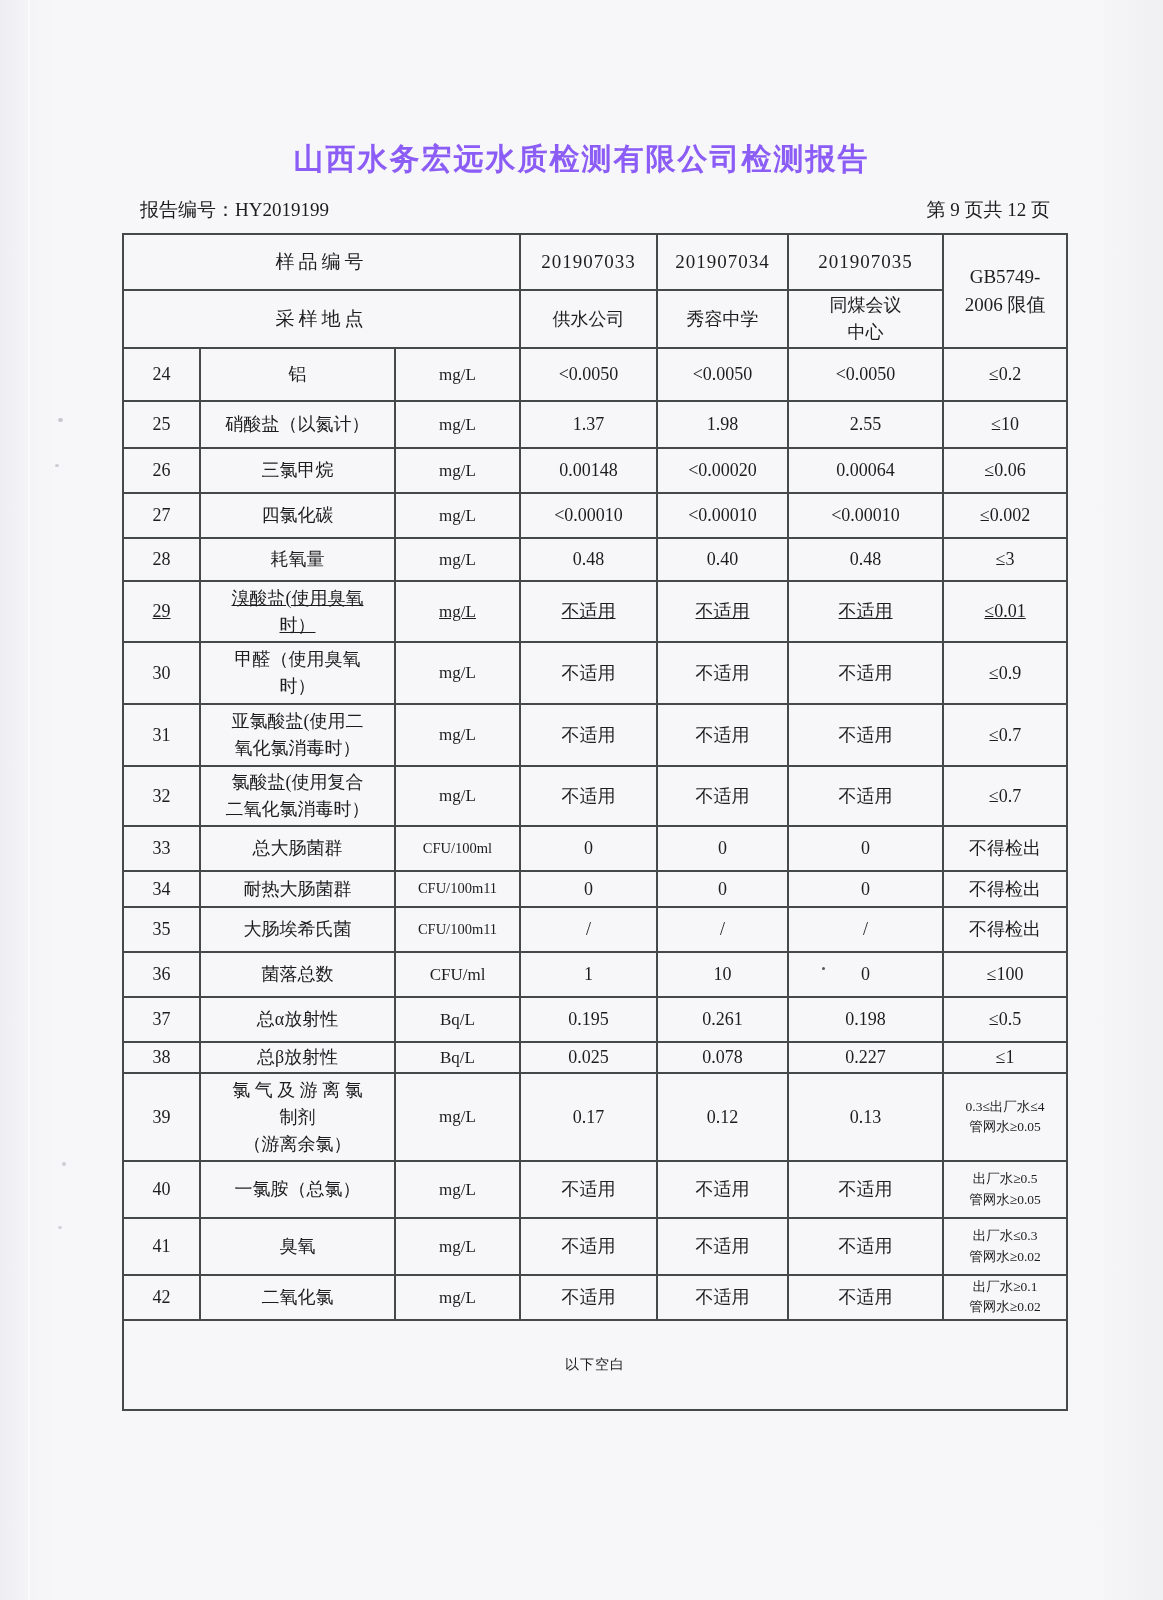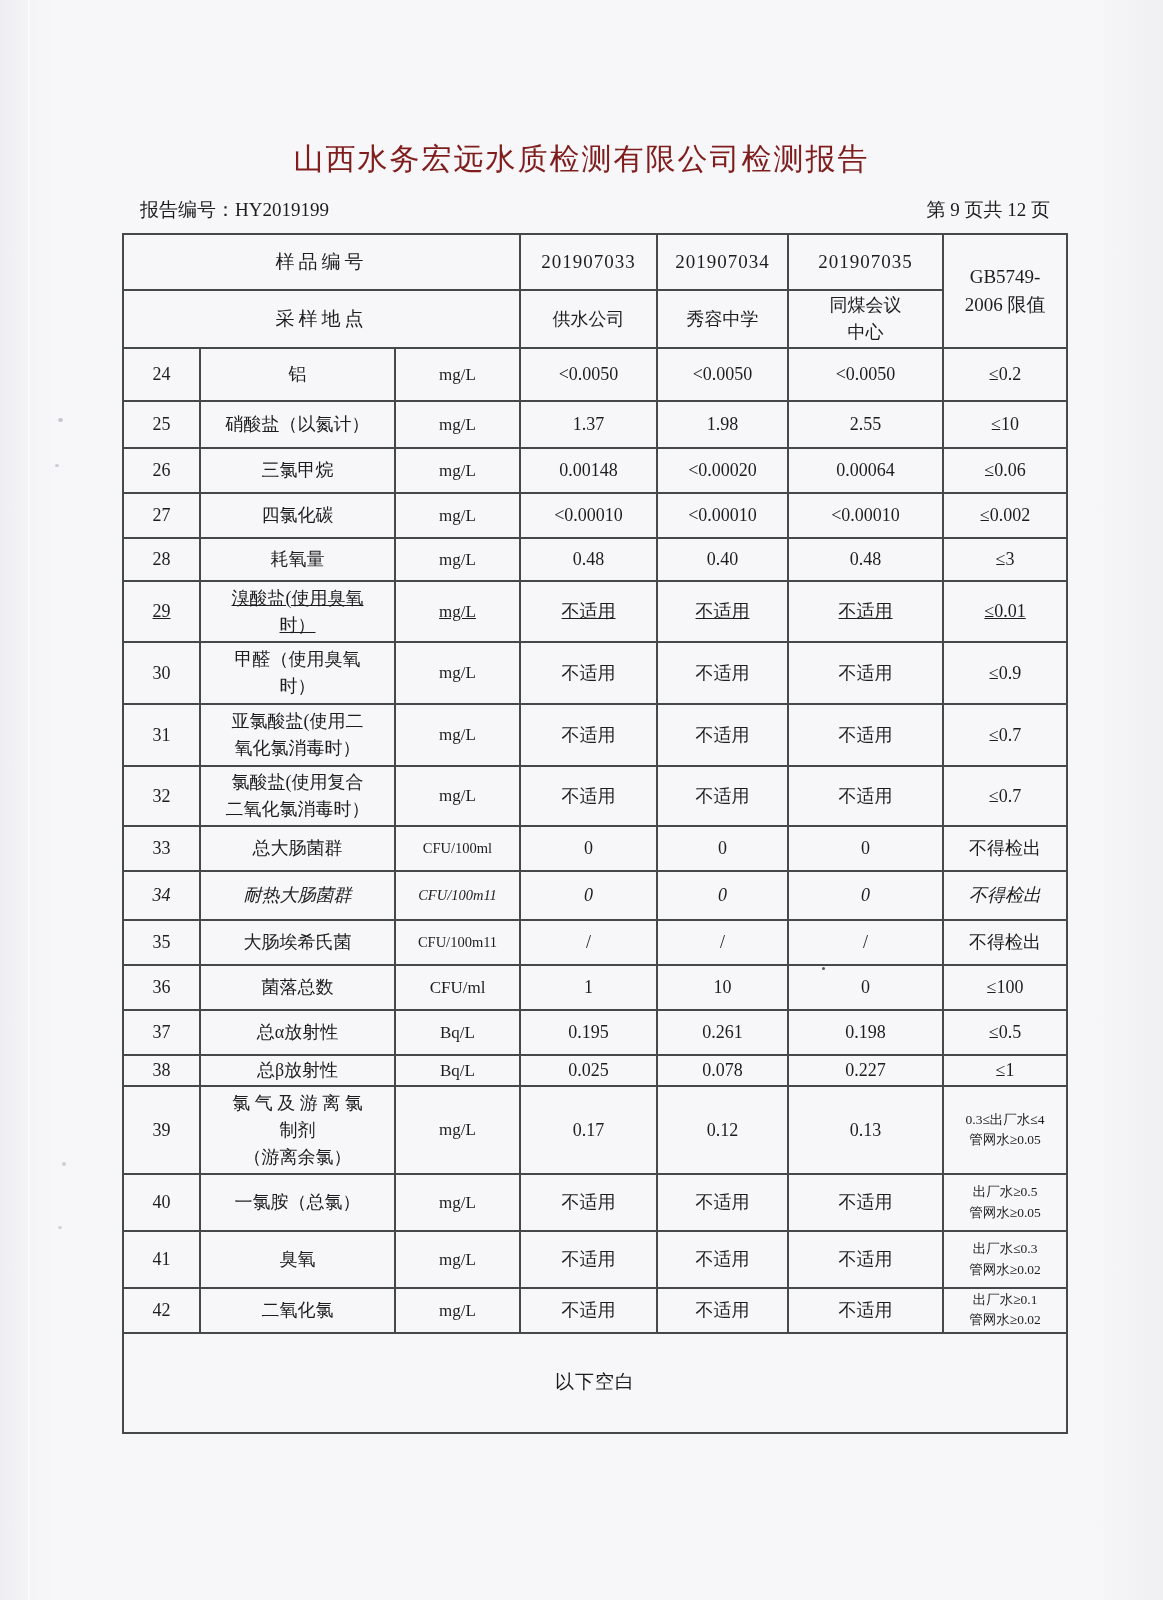--- a/index.html
+++ b/index.html
@@ -16,22 +16,22 @@
     position:absolute; inset:0;
     background:linear-gradient(90deg,#eeedf1 0px,#f4f3f6 26px,#f7f6f8 60px,#f7f6f8 1090px,#f0eff2 1163px);
   }
   .paper-seam {
     position:absolute; left:28px; top:0; bottom:0; width:2px;
     background:#fcfbfd; opacity:.8;
   }
   .doc-title {
     position:absolute; top:139px; left:0; width:1163px;
     text-align:center;
-    font-size:30px; font-weight:normal; letter-spacing:2px;
-    color:#7f1d1d;
+    font-size:30px; font-weight:bold; letter-spacing:2px;
+    color:#8b5cf6;
   }
   .meta-row {
     position:absolute; top:197px; left:122px; width:944px;
     display:flex; justify-content:space-between; align-items:baseline;
     padding:0 16px 0 18px;
     font-size:19px;
   }
   .report-table {
     position:absolute; top:233px; left:122px;
     width:944px;
@@ -60,22 +60,22 @@
   .unit-cell { font-size:17px; }
   .val-cell  { font-size:18px; }
   .limit-cell { font-size:18px; }
   .small-text { font-size:14.5px; }
   .limit-multiline {
     font-size:13.5px; line-height:1.55; white-space:pre-line; padding:0 2px;
     letter-spacing:0;
   }
   .footer-cell {
     text-align:left; vertical-align:top;
-    padding:6px 10px; height:100px;
-    font-size:19px; letter-spacing:1px;
+    padding:6px 10px; height:90px;
+    font-size:14px; letter-spacing:1px;
   }
   .speck { position:absolute; border-radius:50%; background:#8b8e99; }
 </style>
 </head>
 <body>
 
 <div class="paper">
   <div class="paper-seam"></div>
 </div>
 
@@ -207,21 +207,21 @@
       </tr>
       <tr style="height: 45px;">
         <td class="no-cell">33</td>
         <td class="name-cell">总大肠菌群</td>
         <td class="unit-cell small-text">CFU/100ml</td>
         <td class="val-cell">0</td>
         <td class="val-cell">0</td>
         <td class="val-cell">0</td>
         <td class="limit-cell">不得检出</td>
       </tr>
-      <tr style="height: 49px; font-style: italic;">
+      <tr style="height: 36px;">
         <td class="no-cell">34</td>
         <td class="name-cell">耐热大肠菌群</td>
         <td class="unit-cell small-text">CFU/100m11</td>
         <td class="val-cell">0</td>
         <td class="val-cell">0</td>
         <td class="val-cell">0</td>
         <td class="limit-cell">不得检出</td>
       </tr>
       <tr style="height: 45px;">
         <td class="no-cell">35</td>

